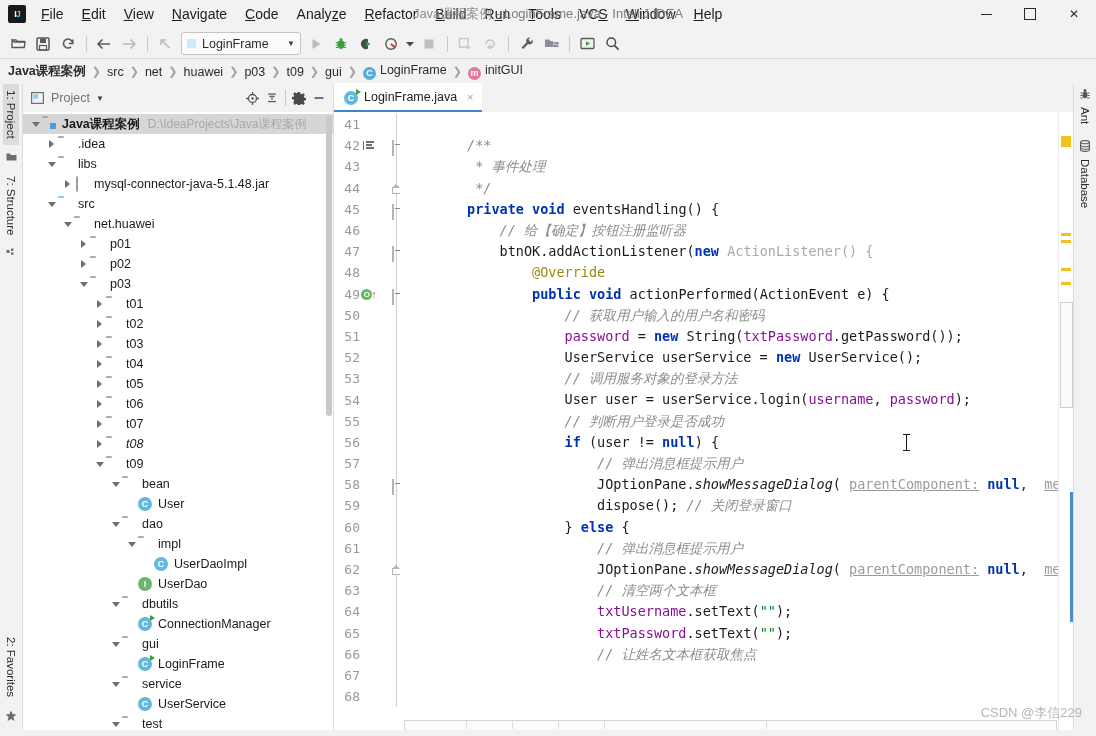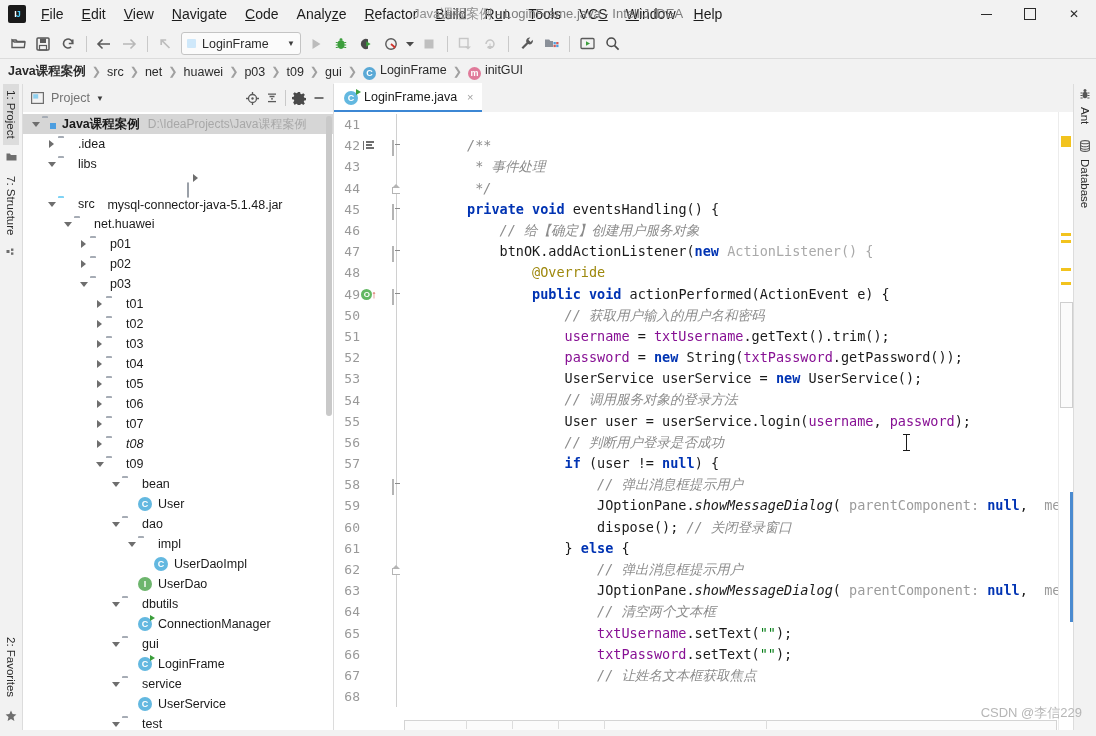--- a/index.html
+++ b/index.html
@@ -115,21 +115,21 @@
   .fmtic i{position:absolute;left:3px;height:1.6px;background:#6e6e6e;display:block;}
 
   .code{flex:1 1 auto;position:relative;overflow:hidden;padding-top:2px;background:#fff;min-width:0;}
   .cline{height:21.2px;line-height:21.2px;white-space:pre;font-family:"DejaVu Sans Mono","Liberation Mono",monospace;
          font-size:13.5px;color:#1a1a1a;padding-left:2px;}
   .kw{color:#0033b3;font-weight:bold;}
   .cm{color:#8c8c8c;font-style:italic;}
   .fld{color:#871094;}
   .ann{color:#9e880d;}
   .str{color:#067d17;}
-  .hint{color:#9b9b9b;}
+  .hint{color:#9b9b9b;text-decoration:underline;}
   .light{color:#a9a9a9;}
   .mi{font-style:italic;}
 
   .caret{position:absolute;left:506px;top:322px;width:1px;height:17px;background:#1a1a1a;}
   .caret:before,.caret:after{content:"";position:absolute;left:-3px;width:7px;height:1px;background:#1a1a1a;}
   .caret:before{top:0;} .caret:after{bottom:0;}
 
   
   .markcol{width:14px;flex:0 0 auto;background:#fff;position:relative;border-left:1px solid #ececec;}
   .mk{position:absolute;left:2px;width:10px;height:3px;}
@@ -423,21 +423,21 @@
               <span class="ti"><span class="fo"></span></span>
               <span class="">.idea</span>
             </div>
             <div class="tr" style="padding-left: 22px;">
               <span class="tw">
                 <span class="fold open"></span>
               </span>
               <span class="ti"><span class="fo"></span></span>
               <span class="">libs</span>
             </div>
-            <div class="tr" style="padding-left: 38px; flex-direction: column;">
+            <div class="tr" style="padding-left: 38px;">
               <span class="tw">
                 <span class="fold closed"></span>
               </span>
               <span class="ti"><span class="jar"></span></span>
               <span class="">mysql-connector-java-5.1.48.jar</span>
             </div>
             <div class="tr" style="padding-left: 22px;">
               <span class="tw">
                 <span class="fold open"></span>
               </span>
@@ -799,26 +799,25 @@
               <span class="gmark"></span>
               <span class="fstem"></span>
             </div>
           </div>
         <div class="code" id="code">
           <div class="cline">&nbsp;</div>
             <div class="cline">        <span class="cm">/**</span></div>
             <div class="cline">         <span class="cm">* 事件处理</span></div>
             <div class="cline">         <span class="cm">*/</span></div>
             <div class="cline">        <span class="kw">private</span> <span class="kw">void</span> eventsHandling() {</div>
-            <div class="cline">            <span class="cm">// 给【确定】创建用户服务对象</span></div>
+            <div class="cline">            <span class="cm">// 给【确定】按钮注册监听器</span></div>
             <div class="cline">            btnOK.addActionListener(<span class="kw">new</span> <span class="light">ActionListener</span><span class="light">() {</span></div>
             <div class="cline">                <span class="ann">@Override</span></div>
             <div class="cline">                <span class="kw">public</span> <span class="kw">void</span> actionPerformed(ActionEvent e) {</div>
             <div class="cline">                    <span class="cm">// 获取用户输入的用户名和密码</span></div>
-            <div class="cline">                    <span class="fld">username</span> = <span class="fld">txtUsername</span>.getText().trim();</div>
             <div class="cline">                    <span class="fld">password</span> = <span class="kw">new</span> String(<span class="fld">txtPassword</span>.getPassword());</div>
             <div class="cline">                    UserService userService = <span class="kw">new</span> UserService();</div>
             <div class="cline">                    <span class="cm">// 调用服务对象的登录方法</span></div>
             <div class="cline">                    User user = userService.login(<span class="fld">username</span>, <span class="fld">password</span>);</div>
             <div class="cline">                    <span class="cm">// 判断用户登录是否成功</span></div>
             <div class="cline">                    <span class="kw">if</span> (user != <span class="kw">null</span>) {</div>
             <div class="cline">                        <span class="cm">// 弹出消息框提示用户</span></div>
             <div class="cline">                        JOptionPane.<span class="mi">showMessageDialog</span>( <span class="hint">parentComponent:</span> <span class="kw">null</span>,  <span class="hint">message:</span> </div>
             <div class="cline">                        dispose(); <span class="cm">// 关闭登录窗口</span></div>
             <div class="cline">                    } <span class="kw">else</span> {</div>

